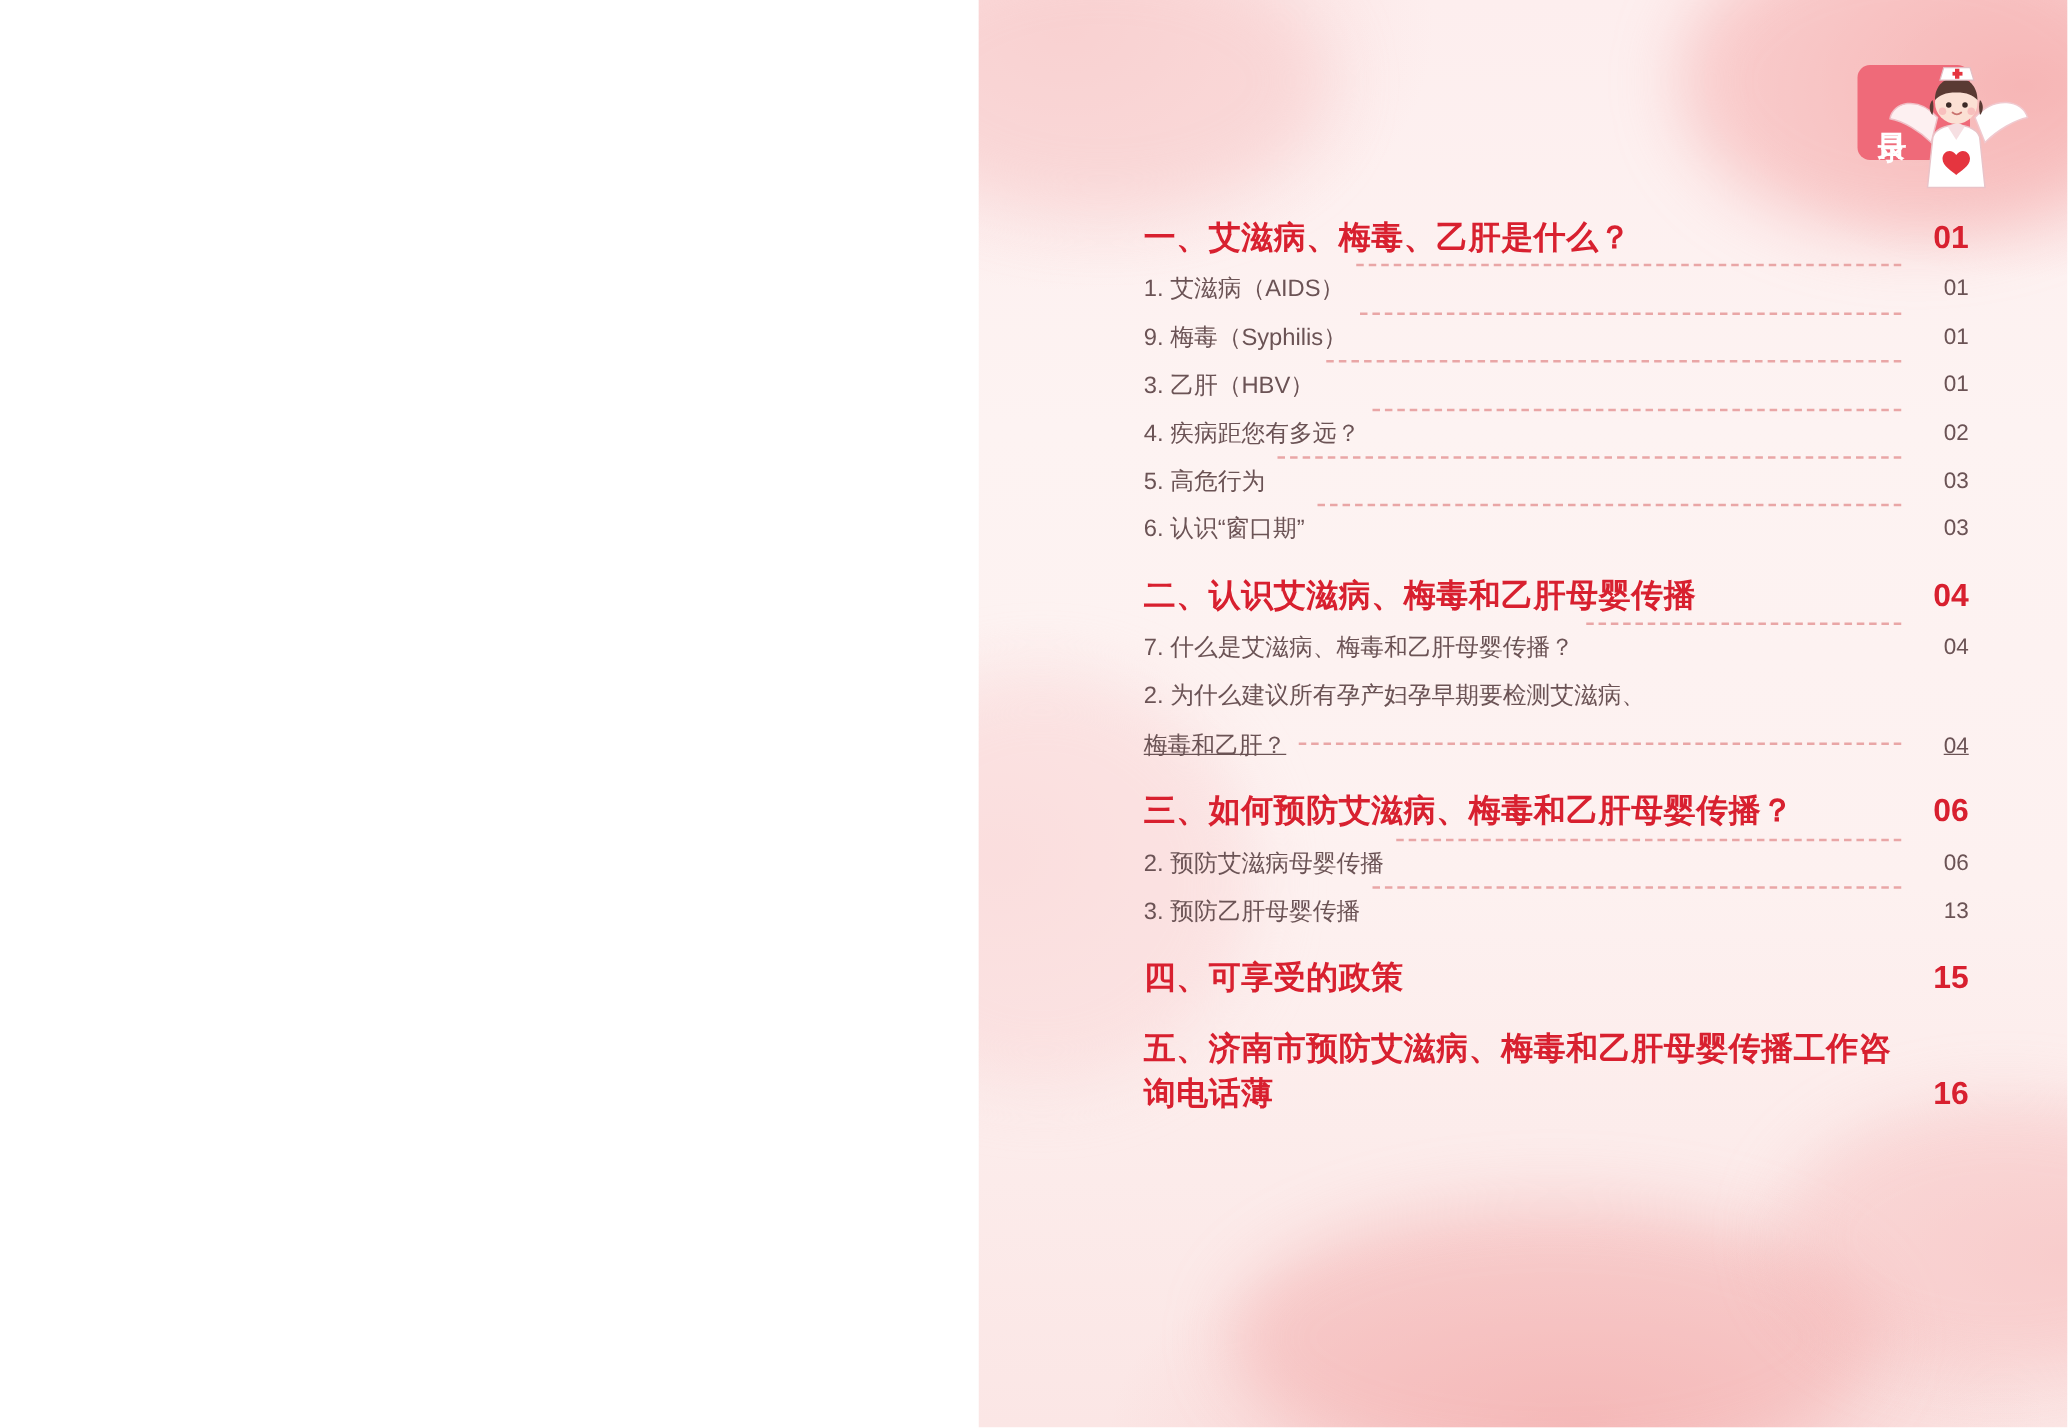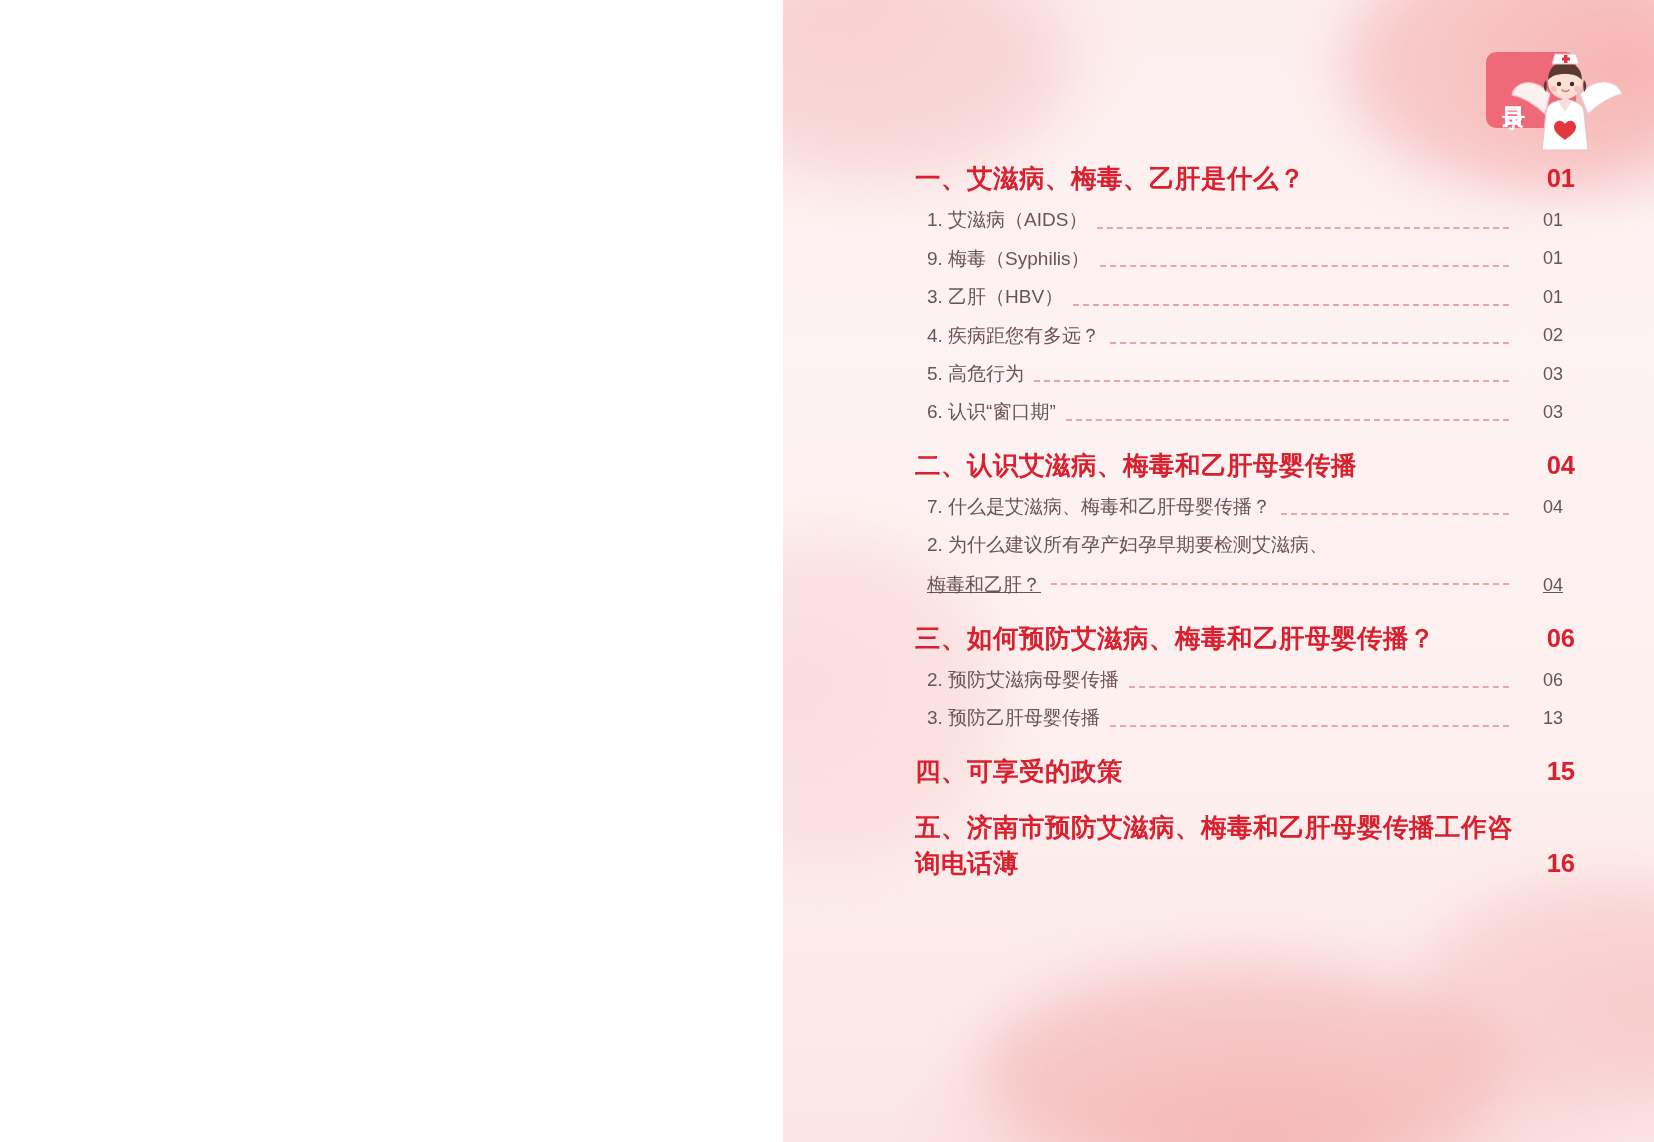--- a/index.html
+++ b/index.html
@@ -99,39 +99,39 @@
     display: flex;
     align-items: flex-start;
     justify-content: space-between;
     color: #d8202f;
     font-weight: bold;
     font-size: 25.5px;
     line-height: 1.42;
     margin-top: 20px;
     margin-bottom: 8px;
   }
-  .chapter.first { margin-top: 0; }
+  .chapter.first { margin-top: 12px; }
   .chapter .ch-title {
     flex: 1 1 auto;
     padding-right: 18px;
     letter-spacing: 0.5px;
   }
   .chapter .ch-page {
     flex: 0 0 auto;
     width: 44px;
     text-align: right;
     align-self: flex-end;
   }
   .entry {
     display: flex;
-    align-items: flex-end;
+    align-items: flex-start;
     color: #6b5355;
     font-size: 19px;
     line-height: 1.55;
-    margin: 9px 12px;
+    margin: 9px 0;
   }
   .entry .e-title {
     flex: 0 0 auto;
     white-space: nowrap;
   }
   .entry .e-dots {
     flex: 1 1 auto;
     margin: 0 10px;
     border-bottom: 2px dashed #e9a6a6;
     transform: translateY(-6px);

